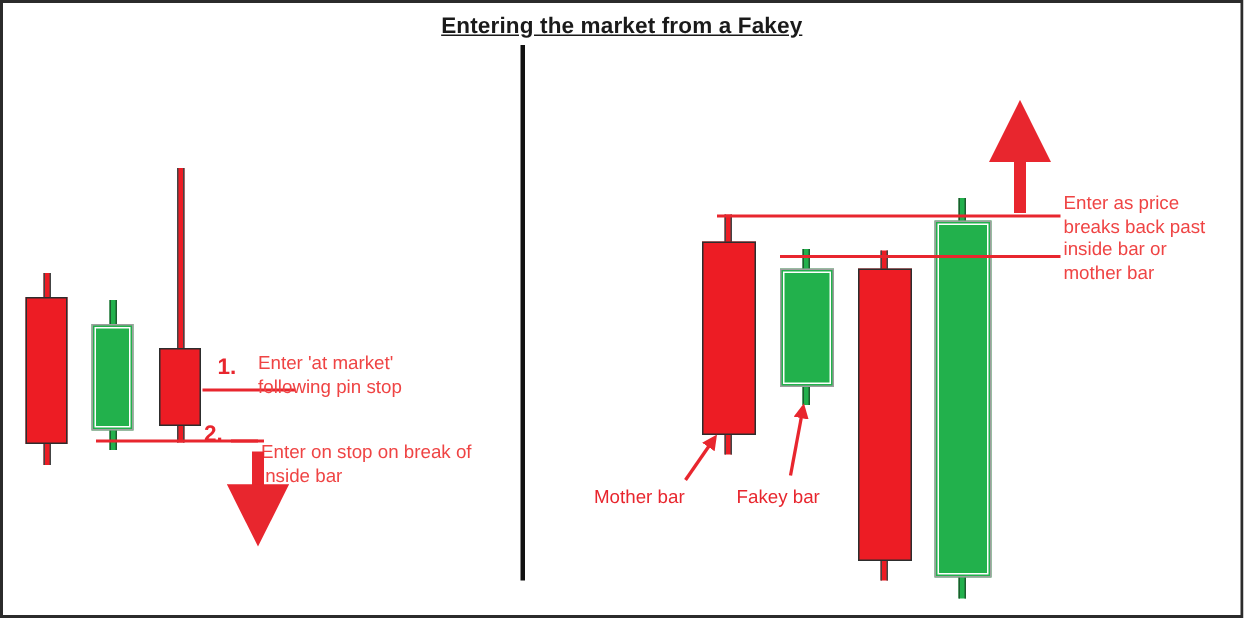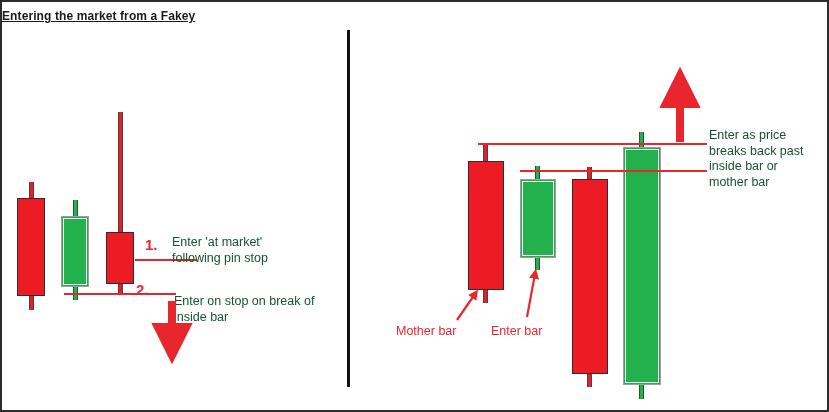--- a/index.html
+++ b/index.html
@@ -17,22 +17,22 @@
     background: #ffffff;
     border: 2px solid #2b2b2b;
     box-sizing: border-box;
     overflow: hidden;
   }
   .title {
     position: absolute;
     left: 0;
     right: 0;
     top: 7px;
-    text-align: left;
-    font-size: 12px;
+    text-align: center;
+    font-size: 15px;
     font-weight: bold;
     color: #1a1a1a;
     text-decoration: underline;
     letter-spacing: 0.1px;
   }
   .divider {
     position: absolute;
     background: #111111;
   }
   
@@ -66,21 +66,21 @@
     box-sizing: border-box;
   }
   
   .hline {
     position: absolute;
     background: #E8262E;
     height: 2px;
   }
   .ann-text {
     position: absolute;
-    color: #14532d;
+    color: #ef4444;
     font-size: 12.5px;
     line-height: 15.5px;
     white-space: pre;
   }
   .ann-num {
     position: absolute;
     color: #E8262E;
     font-size: 15px;
     font-weight: bold;
   }
@@ -147,21 +147,21 @@
 
     <div class="hline" style="left:476px; top:141px; width:229px;"></div>
     <div class="hline" style="left:518px; top:168px; width:187px;"></div>
 
     <div class="ann-text" style="left:707px; top:126px;">Enter as price
 breaks back past
 inside bar or
 mother bar</div>
 
     <div class="label-text" style="left:394px; top:322px;">Mother bar</div>
-    <div class="label-text" style="left:489px; top:322px;">Enter bar</div>
+    <div class="label-text" style="left:489px; top:322px;">Fakey bar</div>
   </div>
 
   <svg class="overlay" viewBox="0 0 829 412">
     <defs>
       <marker id="arrowhead-red" markerWidth="5.2" markerHeight="5.2" refX="2.4" refY="2.6" orient="auto">
         <polygon points="0,0 5.2,2.6 0,5.2" fill="#E8262E"></polygon>
       </marker>
       <marker id="arrowhead-thin" markerWidth="4.6" markerHeight="4.6" refX="2.2" refY="2.3" orient="auto">
         <polygon points="0,0 4.6,2.3 0,4.6" fill="#E8262E"></polygon>
       </marker>

